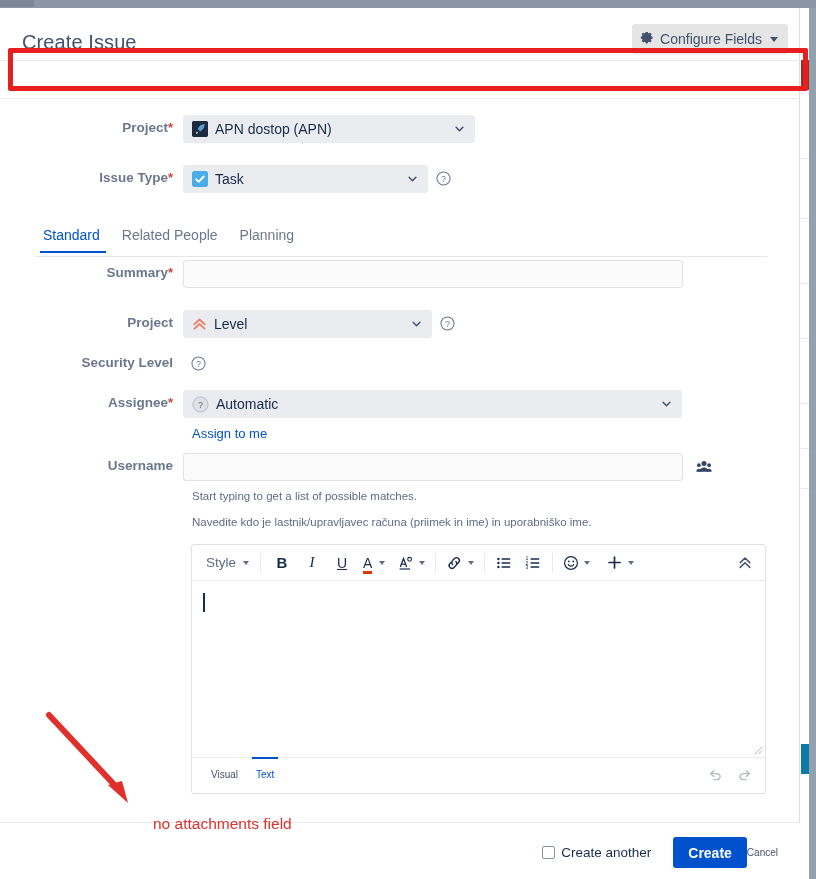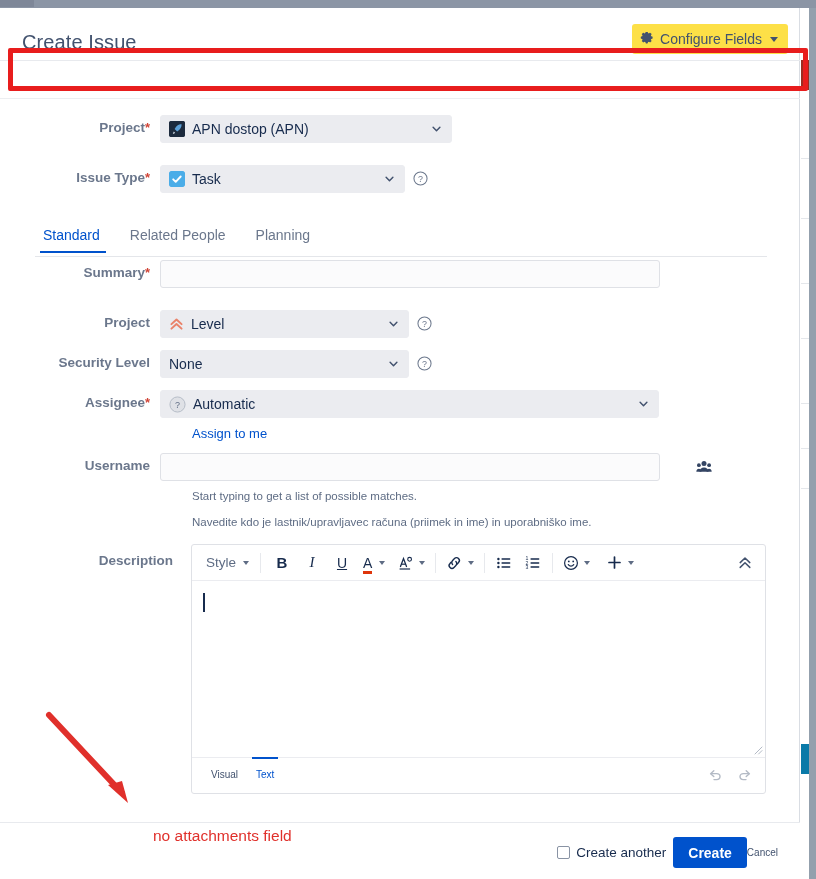--- a/index.html
+++ b/index.html
@@ -73,21 +73,21 @@
     position: absolute; left: 22px; top: 23px;
     font-size: 20px; color: #42526e; font-weight: 400;
     letter-spacing: .1px;
     white-space: nowrap;
   }
   .cfg-btn {
     position: absolute; right: 12px; top: 16px;
     height: 30px;
     padding: 0 10px 0 8px;
     display: flex; align-items: center; gap: 6px;
-    background: #fde047;
+    background: #e5e5e5;
     border-radius: 3px;
     font-size: 14px; color: #42526e;
     cursor: pointer;
     white-space: nowrap;
   }
   .cfg-btn .gear { width: 14px; height: 14px; display: block; }
   .caret-sm {
     width: 0; height: 0; margin-left: 2px;
     border-left: 4px solid transparent;
     border-right: 4px solid transparent;
@@ -115,21 +115,21 @@
     z-index: 40;
   }
 
   
   .frow {
     position: absolute;
     display: flex;
     align-items: flex-start;
   }
   .flabel {
-    width: 160px;
+    width: 183px;
     text-align: right;
     padding-right: 10px;
     font-size: 13.5px;
     color: #6b778c;
     font-weight: 600;
     line-height: 26px;
     white-space: nowrap;
   }
   .req { color: #d04437; font-size: 13px; }
 
@@ -181,21 +181,21 @@
     display: block;
   }
   .prio-ico { width: 15px; height: 15px; margin-right: 7px; flex: none; display: block; }
   .auto-ico { width: 17px; height: 17px; margin-right: 7px; flex: none; display: block; }
 
   
   .tabbar {
     position: absolute; left: 35px; top: 219px;
     width: 732px; height: 30px;
     border-bottom: 1px solid #e4e6ea;
-    display: flex; align-items: flex-start; gap: 8px;
+    display: flex; align-items: flex-start; gap: 0;
   }
   .tab {
     font-size: 14px;
     color: #6b778c;
     padding: 0 11px 9px 11px;
     cursor: pointer;
     white-space: nowrap;
     position: relative;
   }
   .tab:first-child { padding-left: 8px; }
@@ -303,21 +303,21 @@
   }
   .footer {
     position: absolute; left: 0; top: 815px;
     width: 800px; height: 64px;
     background: #ffffff;
   }
   .foot-right {
     position: absolute; right: 22px; top: 14px;
     display: flex; align-items: center; gap: 0;
   }
-  .chk-wrap { display: flex; align-items: center; gap: 6px; margin-right: 7px; cursor: pointer; }
+  .chk-wrap { display: flex; align-items: center; gap: 6px; margin-right: 22px; cursor: pointer; }
   .chk {
     width: 13px; height: 13px;
     border: 1px solid #8993a4;
     border-radius: 2px; background: #fff;
     flex: none;
   }
   .chk-lbl { font-size: 13.5px; color: #172b4d; white-space: nowrap; }
   .btn-create {
     background: #0052cc; color: #fff;
     border: none; border-radius: 3px;
@@ -337,21 +337,20 @@
     position: absolute; left: 40px; top: 705px;
     width: 110px; height: 105px;
     z-index: 30;
     pointer-events: none;
   }
   .annot-caption {
     position: absolute; left: 153px; top: 815px;
     font-size: 15.5px; color: #e0302b;
     z-index: 30;
     white-space: nowrap;
-    margin-top: 12px;
   }
 </style>
 </head>
 <body>
 
 <div id="root">
 
   <div class="top-strip">
     <div class="top-strip-inner"></div>
   </div>
@@ -446,26 +445,20 @@
           </svg>
       </div>
       <svg class="qmark" viewBox="0 0 16 16">
         <circle cx="8" cy="8" r="7" fill="none" stroke="#6b778c" stroke-width="1.1"></circle>
         <text x="8" y="11.6" font-size="9.5" fill="#6b778c" text-anchor="middle" font-family="Liberation Sans, sans-serif">?</text>
       </svg>
     </div>
 
     <div class="frow" style="left:0; top:342px; width:760px;">
       <div class="flabel"><span>Security Level</span></div>
-      <div class="sel" style="width:249px">
-        <span>None</span>
-        <svg class="chev" viewBox="0 0 12 12">
-            <path d="M2.3 4.2L6 7.9l3.7-3.7" stroke="#42526e" stroke-width="1.6" fill="none" stroke-linecap="round" stroke-linejoin="round"></path>
-          </svg>
-      </div>
       <svg class="qmark" viewBox="0 0 16 16">
         <circle cx="8" cy="8" r="7" fill="none" stroke="#6b778c" stroke-width="1.1"></circle>
         <text x="8" y="11.6" font-size="9.5" fill="#6b778c" text-anchor="middle" font-family="Liberation Sans, sans-serif">?</text>
       </svg>
     </div>
 
     <div class="frow" style="left:0; top:382px; width:760px;">
       <div class="flabel"><span>Assignee</span><span class="req">*</span></div>
       <div class="sel" style="width:499px">
         <svg class="auto-ico" viewBox="0 0 18 18">
@@ -493,21 +486,20 @@
       <path d="M3.4 12.8c0-2.5 2.1-4.2 4.6-4.2s4.6 1.7 4.6 4.2z" fill="#344563"></path>
       <circle cx="2.9" cy="6.2" r="1.9" fill="#344563"></circle>
       <circle cx="13.1" cy="6.2" r="1.9" fill="#344563"></circle>
       <path d="M0.3 12.8c0-1.9 1.2-3 2.6-3s2.6 1.1 2.6 3z" fill="#344563"></path>
       <path d="M10.5 12.8c0-1.9 1.2-3 2.6-3s2.6 1.1 2.6 3z" fill="#344563"></path>
     </svg>
 
     <div class="helper" style="left:192px; top:482px;">Start typing to get a list of possible matches.</div>
     <div class="helper" style="left:192px; top:508px;">Navedite kdo je lastnik/upravljavec računa (priimek in ime) in uporabniško ime.</div>
 
-    <div class="flabel" style="position:absolute; left:0; top:540px; width:183px;"><span>Description</span></div>
 
     <div class="editor">
       <div class="ed-toolbar">
 
         <div class="tb-item tb-style">
           <span style="color:#5e6c84;font-size:13.5px">Style</span>
           <span class="tb-caret"></span>
         </div>
 
         <div class="tb-sep"></div>

